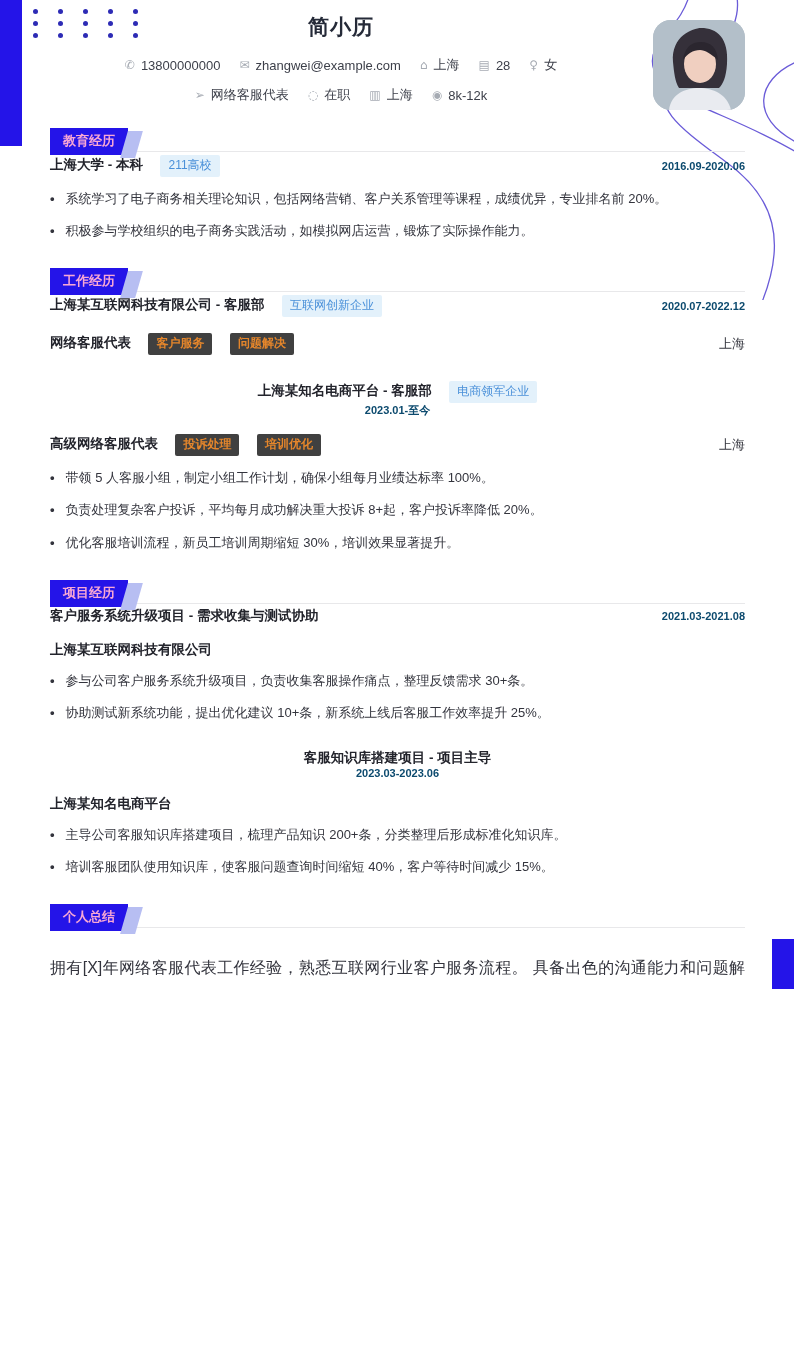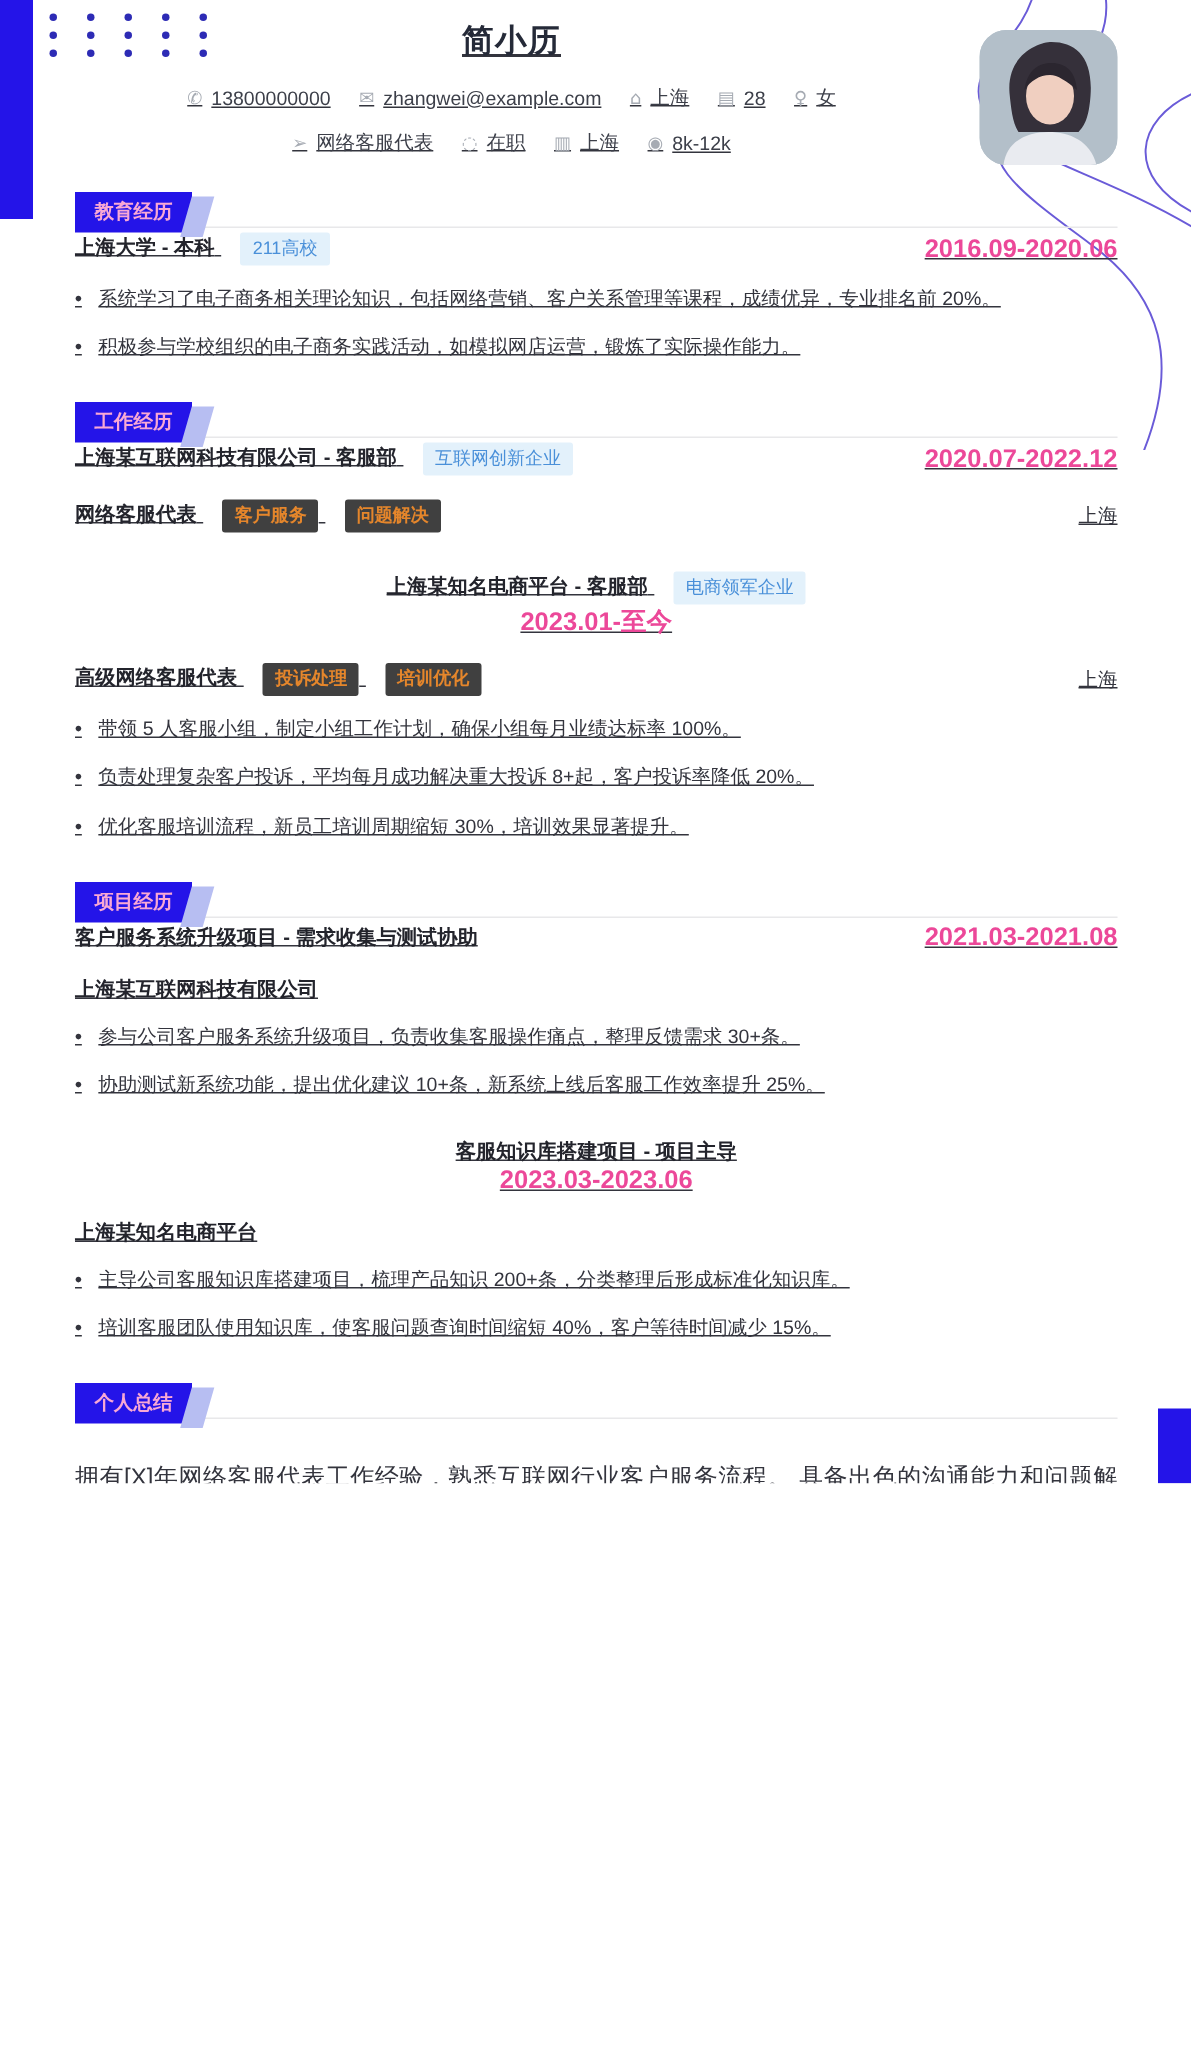--- a/index.html
+++ b/index.html
@@ -1,19 +1,19 @@
 <!DOCTYPE html>
 <html><head>
 <meta charset="utf-8">
 <style>
   * { margin:0; padding:0; box-sizing:border-box; }
   html,body { background:#fff; }
   .page {
     position:relative; width:794px; height:989px; background:#ffffff; overflow:hidden;
-    font-family:"Liberation Sans","DejaVu Sans",sans-serif; color:#33343d;text-decoration:underline;
+    font-family:"Liberation Sans","DejaVu Sans",sans-serif; color:#33343d;
   }
   
   .corner-bar-left  { position:absolute; left:0; top:0; width:22px; height:146px; background:#2414e8; }
   .corner-bar-right { position:absolute; right:0; bottom:0; width:22px; height:50px; background:#2414e8; }
   .dots { position:absolute; left:33px; top:9px; display:grid; grid-template-columns:repeat(5,auto); column-gap:20px; row-gap:7px; }
   .dots i { width:5px; height:5px; border-radius:50%; background:#2d2bb5; display:block; }
   .curves { position:absolute; right:0; top:0; pointer-events:none; }
   .photo {
     position:absolute; right:49px; top:20px; width:92px; height:90px; border-radius:18px; overflow:hidden;
     background:#b3bfc9;
@@ -29,21 +29,21 @@
   .section-header { position:relative; margin-top:27px; border-bottom:1px solid #e8e8ea; height:24px; }
   .badge {
     position:relative; display:inline-block; background:#2414e8; color:#f9a8d4; font-size:13px; font-weight:bold;
     padding:4px 13px 5px; z-index:1;
   }
   .badge::after {
     content:""; position:absolute; top:3px; right:-11px; width:15px; height:100%;
     background:#b7bef2; transform:skewX(-16deg); z-index:-1;
   }
   .row { display:flex; justify-content:space-between; align-items:center; }
-  .rt-date { font-weight:bold; color:#ec4899; font-size:17px; }
+  .rt-date { font-weight:bold; color:#0c4a6e; font-size:11px; }
   .rt-loc  { color:#33343d; font-size:13px; }
   .strong  { font-weight:bold; color:#23242c; font-size:13.5px; }
   .tag-blue {
     display:inline-block; margin-left:13px; padding:2px 8px 3px; font-size:12px; font-weight:normal;
     color:#4a90d9; background:#e3f1fb; border-radius:2px;
   }
   .tag-orange {
     display:inline-block; margin-left:13px; padding:2px 8px 3px; font-size:12px; font-weight:bold;
     color:#e5862b; background:#404040; border-radius:2px;
   }

